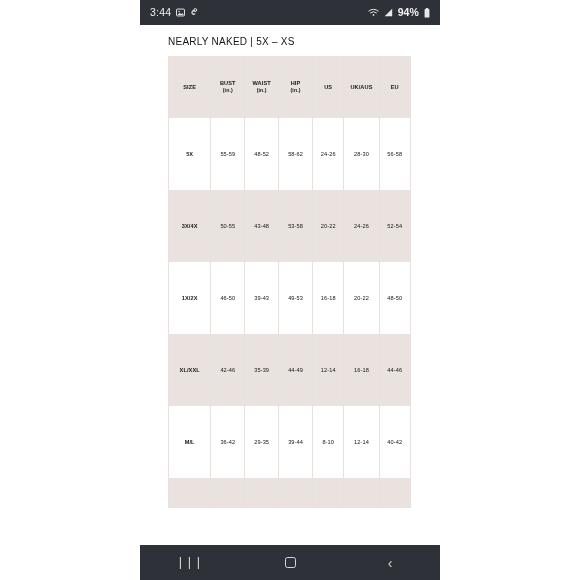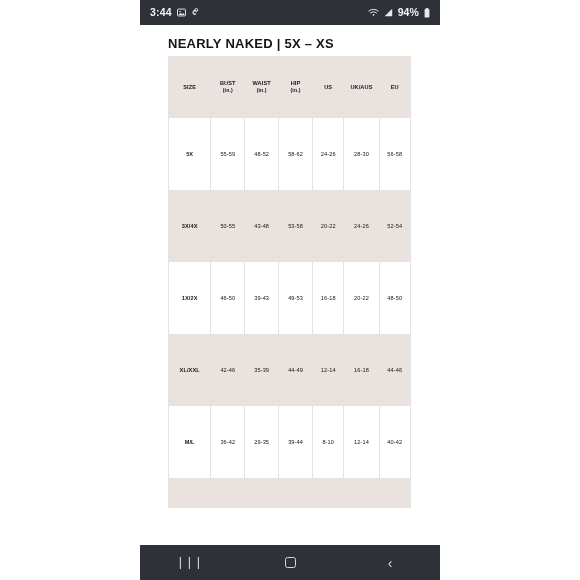--- a/index.html
+++ b/index.html
@@ -23,38 +23,38 @@
   #status-bar {
     position:absolute; left:0; top:0;
     width:300px; height:25px;
     background:#2e3238;
     display:flex; align-items:center;
     justify-content:space-between;
     padding:0 10px;
   }
   .sb-left, .sb-right { display:flex; align-items:center; gap:5px; }
   .sb-time {
-    color:#f2f2f2; font-size:10.5px; font-weight:bold;
+    color:#f2f2f2; font-size:10.5px; font-weight:normal;
     letter-spacing:.2px; line-height:1;
   }
   .sb-pct {
     color:#f2f2f2; font-size:10.5px; font-weight:bold;
     line-height:1; letter-spacing:.1px;
   }
   .sb-icon { display:inline-flex; align-items:center; }
 
   
   #page {
     position:absolute; left:0; top:25px;
     width:300px; height:520px;
     background:#ffffff;
   }
   #doc-title {
     position:absolute; left:28px; top:11px;
-    font-size:13px; font-weight:bold; color:#161616;
+    font-size:10px; font-weight:normal; color:#161616;
     letter-spacing:.25px; white-space:nowrap;
   }
 
   
   #size-table {
     position:absolute;
     left:28px; top:31px;
     width:243px;
     border-collapse:collapse;
     table-layout:fixed;

